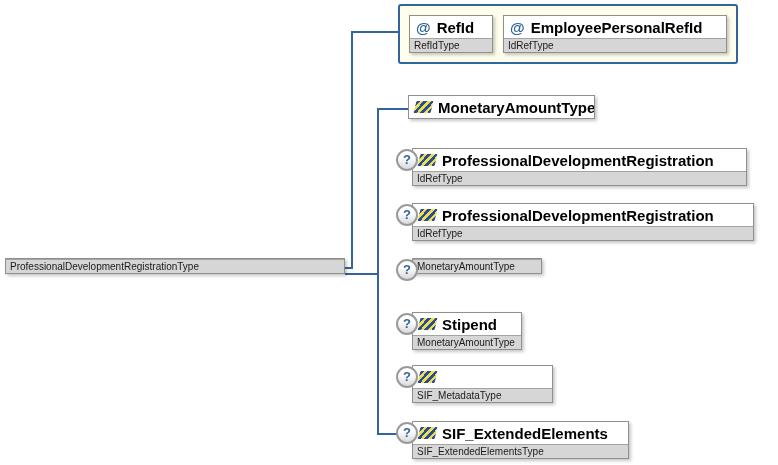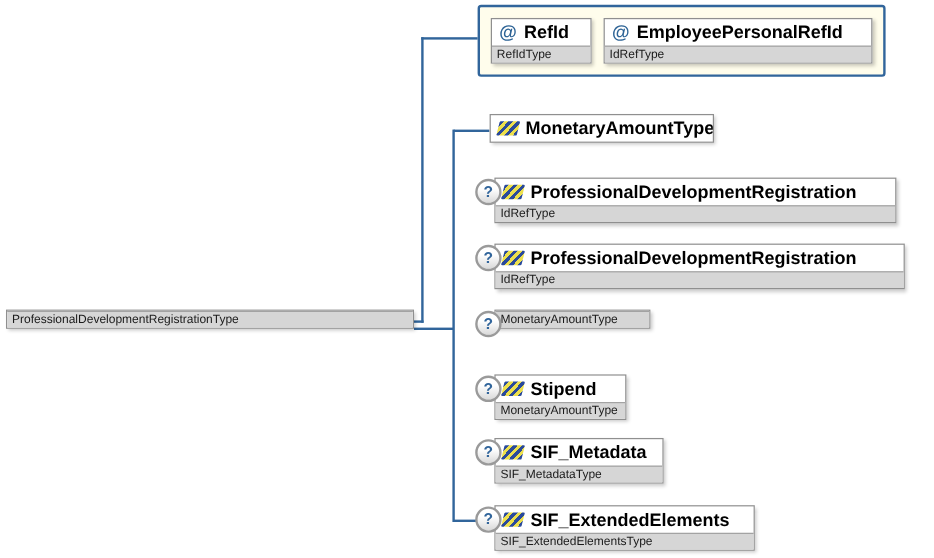--- a/index.html
+++ b/index.html
@@ -112,21 +112,20 @@
       <span class="el-icon"></span>
       <span>Stipend</span>
     </div>
     <div class="s">MonetaryAmountType</div>
   </div>
 
   <div class="opt" style="left:396px;top:366px">?</div>
   <div class="node" style="left:412px;top:365px;width:139px">
     <div class="t">
       <span class="el-icon"></span>
-      <span>SIF_Metadata</span>
     </div>
     <div class="s">SIF_MetadataType</div>
   </div>
 
   <div class="opt" style="left:396px;top:422px">?</div>
   <div class="node" style="left:412px;top:421px;width:215px">
     <div class="t">
       <span class="el-icon"></span>
       <span>SIF_ExtendedElements</span>
     </div>

